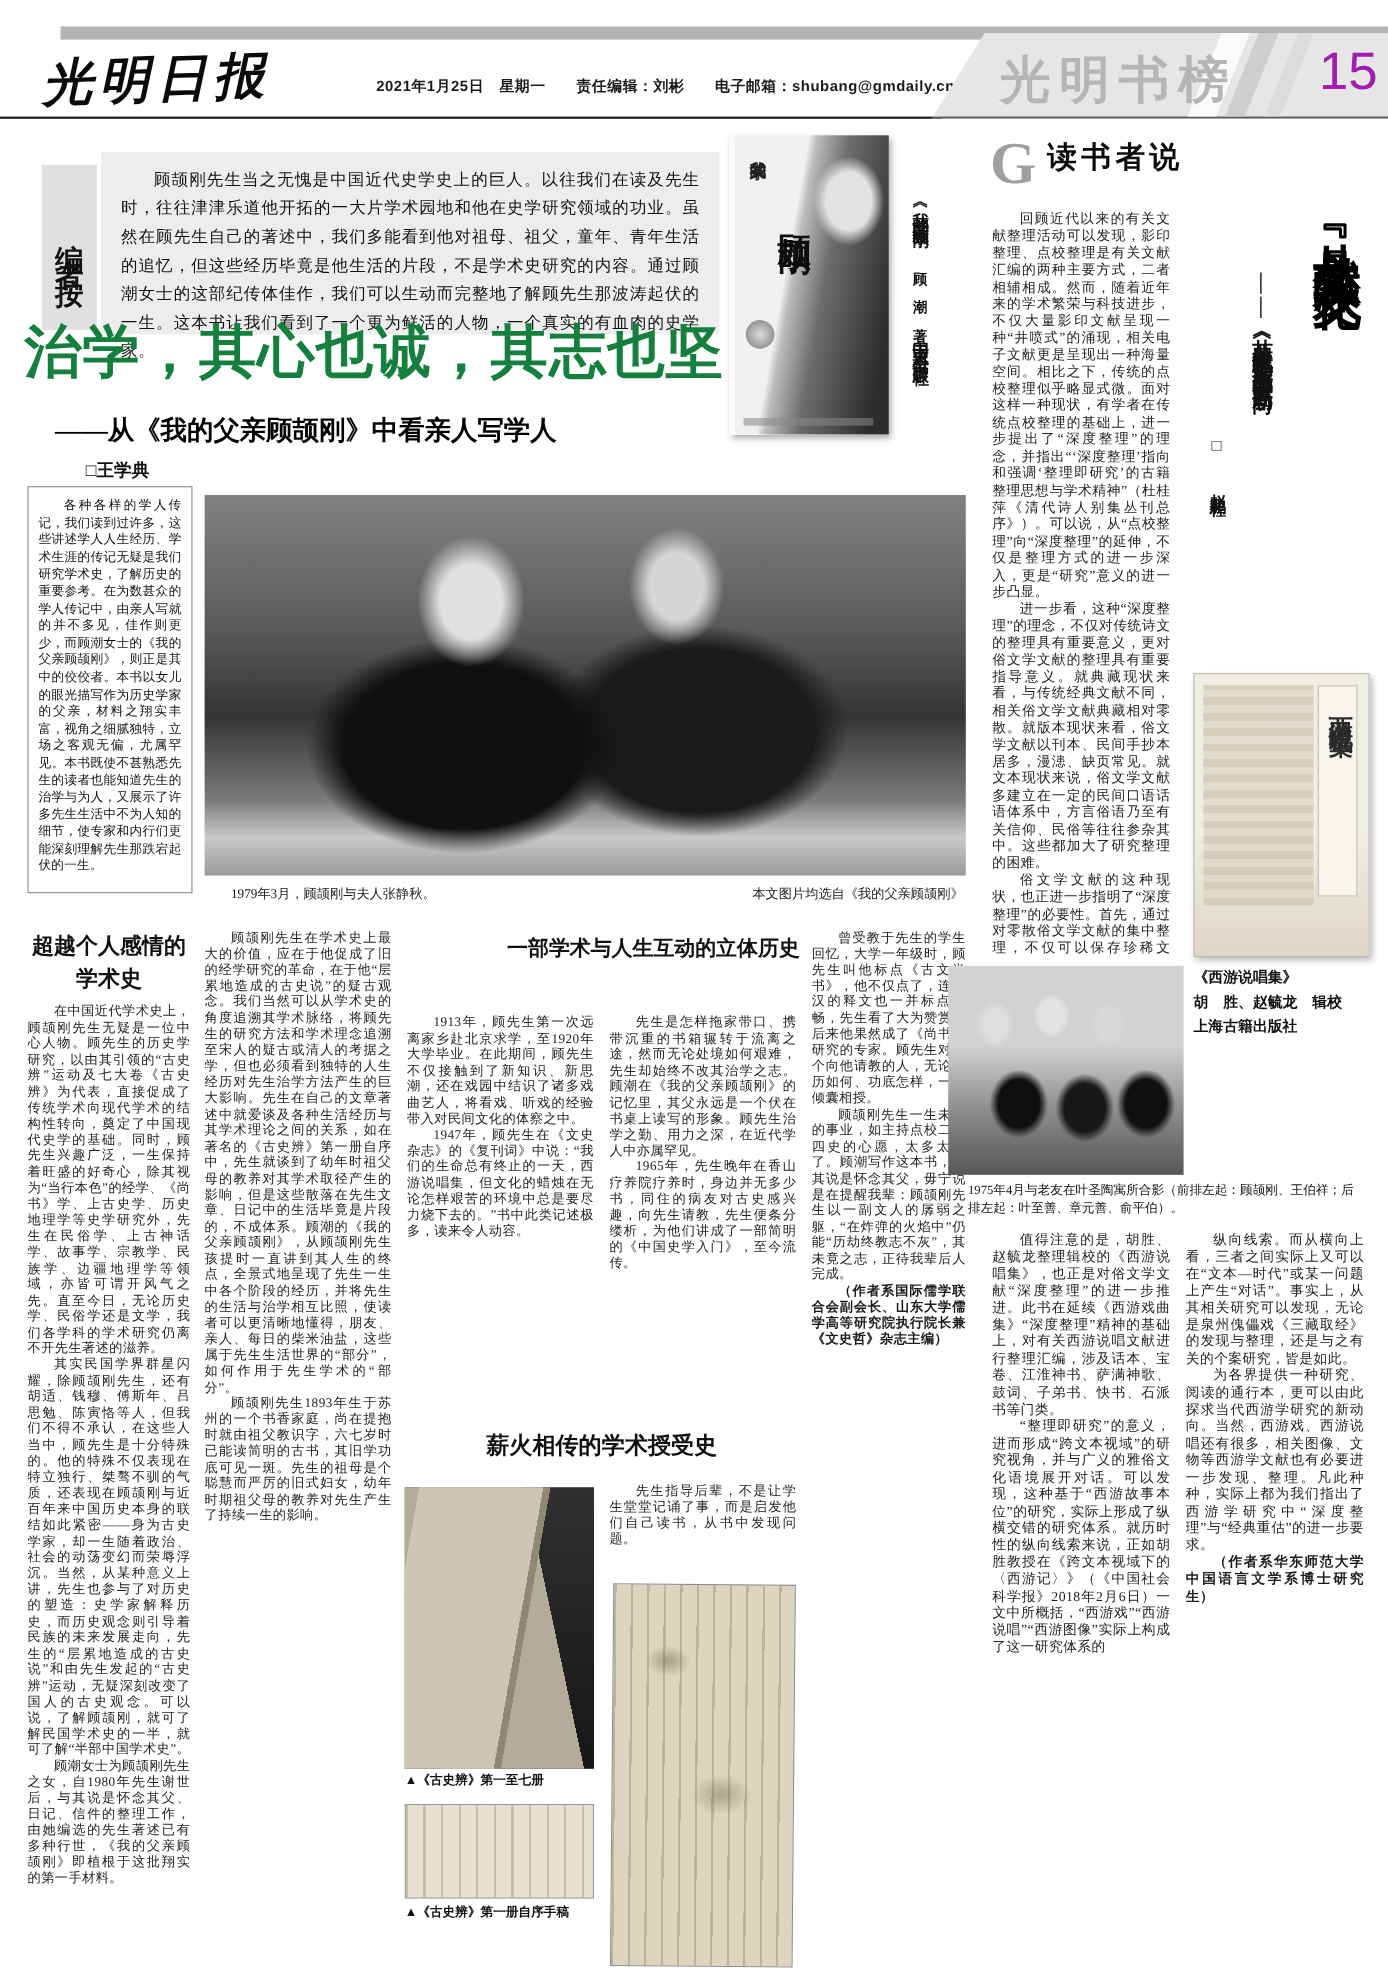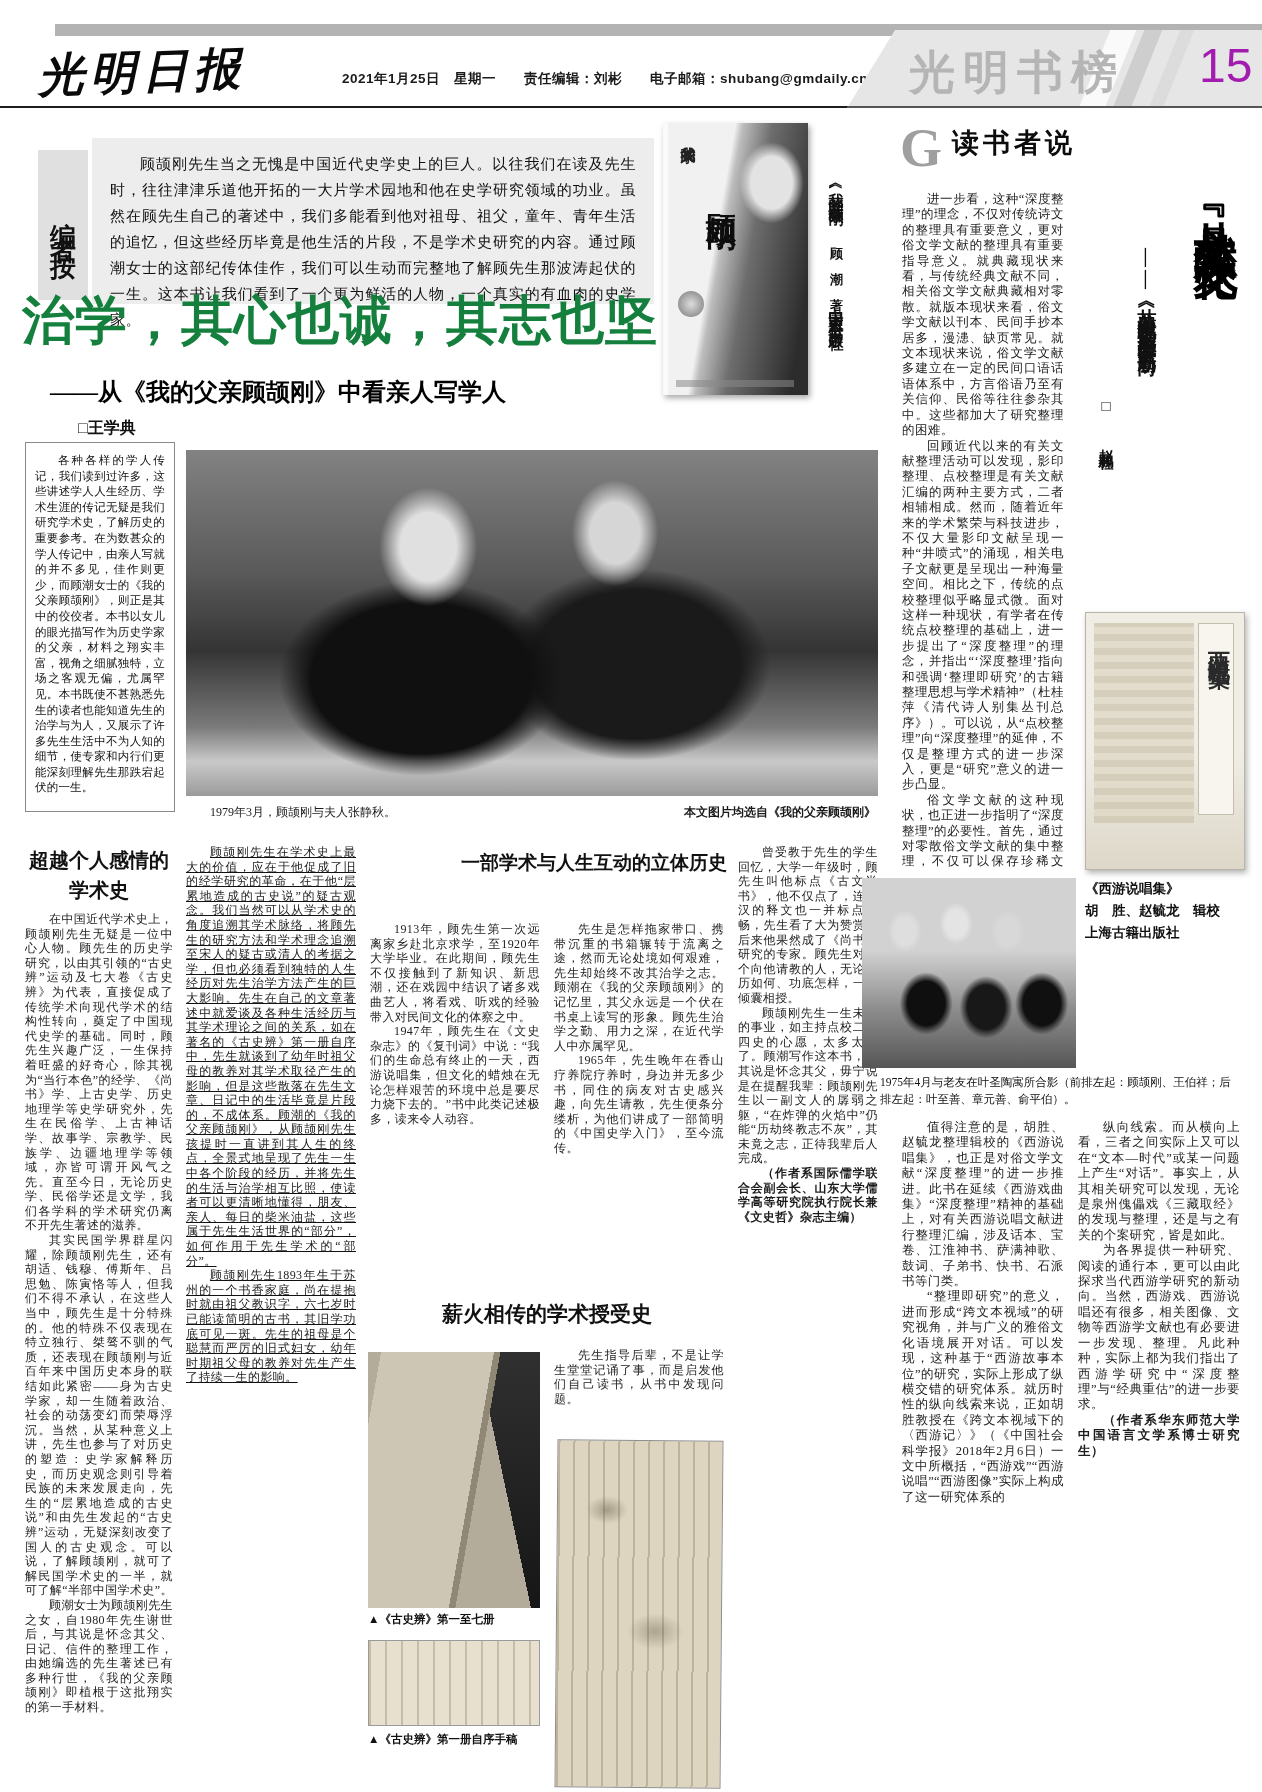--- a/index.html
+++ b/index.html
@@ -42,41 +42,41 @@
   .byline{left:30px;top:418px;font:700 16px "Liberation Serif",serif;padding-left:48px;}
   
   .photo1{left:186px;top:450px;width:692px;height:346px;background:
     radial-gradient(70px 85px at 35% 28%,#e0e0e0 0 40%,rgba(224,224,224,0) 70%),
     radial-gradient(62px 76px at 62% 24%,#d6d6d6 0 40%,rgba(214,214,214,0) 70%),
     radial-gradient(190px 130px at 34% 66%,#101010 0 58%,rgba(16,16,16,0) 75%),
     radial-gradient(180px 128px at 65% 62%,#1a1a1a 0 58%,rgba(26,26,26,0) 75%),
     linear-gradient(180deg,#828282 0%,#5a5a5a 35%,#343434 58%,#7a7a7a 80%,#c9c9c9 90%,#9b9b9b 100%);}
   .cap{font:12px/17px "Liberation Serif",serif;color:#1a1a1a;}
   .cap-row-l{left:210px;top:804px;}
-  .cap-row-r{left:560px;top:804px;width:316px;text-align:right;font-weight:700;}
+  .cap-row-r{left:560px;top:804px;width:316px;text-align:right;font-weight:400;}
   .photo2{left:862px;top:878px;width:214px;height:190px;background:
     radial-gradient(24px 30px at 20% 28%,#dedede 0 45%,rgba(0,0,0,0) 70%),
     radial-gradient(24px 30px at 44% 24%,#e4e4e4 0 45%,rgba(0,0,0,0) 70%),
     radial-gradient(24px 30px at 68% 28%,#d8d8d8 0 45%,rgba(0,0,0,0) 70%),
     radial-gradient(34px 40px at 30% 66%,#0f0f0f 0 55%,rgba(0,0,0,0) 78%),
     radial-gradient(34px 40px at 58% 68%,#181818 0 55%,rgba(0,0,0,0) 78%),
     radial-gradient(34px 40px at 84% 66%,#101010 0 55%,rgba(0,0,0,0) 78%),
     linear-gradient(180deg,#d2d2d2 0 38%,#8f8f8f 68%,#565656);}
   .cap-p2{left:880px;top:1074px;width:352px;font:11.5px/17px "Liberation Serif",serif;}
   
   .col{text-align:justify;overflow:hidden;}
   .col p{margin:0;text-indent:2em;font:12px/14.6px "Liberation Serif",serif;letter-spacing:.4px;color:#1c1c1c;}
   .col p.credit{font-weight:700;}
   .sec1head{left:25px;top:845px;width:148px;text-align:center;font:900 20px/30px "Liberation Serif",serif;}
   .sec2head{left:455px;top:852px;width:278px;text-align:center;font:900 19px/1.2 "Liberation Serif",serif;white-space:nowrap;}
   .sec3head{left:370px;top:1302px;width:354px;text-align:center;font:900 21px/1.2 "Liberation Serif",serif;}
   .leadbox{left:25px;top:442px;width:150px;height:370px;border:1px solid #8a8a8a;box-sizing:border-box;padding:10px 9px;}
   .leadbox p{margin:0;text-indent:2em;font:11.5px/15.6px "Liberation Serif",serif;text-align:justify;letter-spacing:.2px;}
   .c1{left:25px;top:912px;width:148px;height:850px;}
-  .c2{left:186px;top:845px;width:170px;height:916px;text-decoration:underline;}
+  .c2{left:186px;top:845px;width:170px;height:916px;}
   .c3{left:370px;top:922px;width:170px;height:372px;}
   .c4a{left:554px;top:922px;width:170px;height:372px;}
   .c4b{left:554px;top:1348px;width:170px;height:84px;}
   .c5{left:738px;top:845px;width:140px;height:916px;}
   
   .imgA{left:368px;top:1352px;width:172px;height:256px;background:
     linear-gradient(100deg,rgba(0,0,0,0) 0 6%,#cdc6b4 6% 58%,#8f8875 58% 61%,rgba(0,0,0,0) 61%),
     linear-gradient(78deg,rgba(0,0,0,0) 0 14%,#b4ac9b 14% 72%,rgba(0,0,0,0) 72%),
     linear-gradient(#303030,#161616);}
   .capA{left:368px;top:1612px;width:172px;font:700 11.5px/15px "Liberation Serif",serif;}
@@ -189,22 +189,22 @@
 <div class="abs imgA"></div>
 <div class="abs capA">▲《古史辨》第一至七册</div>
 <div class="abs imgB"></div>
 <div class="abs capB">▲《古史辨》第一册自序手稿</div>
 <div class="abs imgC"></div>
 
 <div class="abs glogo">
   <span class="g">G</span><span class="t">读书者说</span>
 </div>
 <div class="abs col colA">
+  <p>回顾近代以来的有关文献整理活动可以发现，影印整理、点校整理是有关文献汇编的两种主要方式，二者相辅相成。然而，随着近年来的学术繁荣与科技进步，不仅大量影印文献呈现一种“井喷式”的涌现，相关电子文献更是呈现出一种海量空间。相比之下，传统的点校整理似乎略显式微。面对这样一种现状，有学者在传统点校整理的基础上，进一步提出了“深度整理”的理念，并指出“‘深度整理’指向和强调‘整理即研究’的古籍整理思想与学术精神”（杜桂萍《清代诗人别集丛刊总序》）。可以说，从“点校整理”向“深度整理”的延伸，不仅是整理方式的进一步深入，更是“研究”意义的进一步凸显。</p>
   <p>进一步看，这种“深度整理”的理念，不仅对传统诗文的整理具有重要意义，更对俗文学文献的整理具有重要指导意义。就典藏现状来看，与传统经典文献不同，相关俗文学文献典藏相对零散。就版本现状来看，俗文学文献以刊本、民间手抄本居多，漫漶、缺页常见。就文本现状来说，俗文学文献多建立在一定的民间口语话语体系中，方言俗语乃至有关信仰、民俗等往往参杂其中。这些都加大了研究整理的困难。</p>
-  <p>回顾近代以来的有关文献整理活动可以发现，影印整理、点校整理是有关文献汇编的两种主要方式，二者相辅相成。然而，随着近年来的学术繁荣与科技进步，不仅大量影印文献呈现一种“井喷式”的涌现，相关电子文献更是呈现出一种海量空间。相比之下，传统的点校整理似乎略显式微。面对这样一种现状，有学者在传统点校整理的基础上，进一步提出了“深度整理”的理念，并指出“‘深度整理’指向和强调‘整理即研究’的古籍整理思想与学术精神”（杜桂萍《清代诗人别集丛刊总序》）。可以说，从“点校整理”向“深度整理”的延伸，不仅是整理方式的进一步深入，更是“研究”意义的进一步凸显。</p>
   <p>俗文学文献的这种现状，也正进一步指明了“深度整理”的必要性。首先，通过对零散俗文学文献的集中整理，不仅可以保存珍稀文献，更可以进一步深入到相关专题研究中。其次，不仅可以为学术界提供通行的研究参考，更为文献的再传播提供一个载体。再者，就俗文学文献的文本现状来说，俗文学文本中的方言、俗语，有关信仰、民俗等特殊性一方面造成了研究整理的困难，一方面也往往蕴含着珍贵的文化“孑遗”，对这些文本的集中搜集整理，往往可以带动相关研究的进一步深入。</p>
 </div>
 <div class="abs v vh-title">从『文献』深入『文化』</div>
 <div class="abs v vh-deck">——从《西游说唱集》把脉西游学研究新动向</div>
 <div class="abs v vh-byline">□　赵鹏程</div>
 
 <div class="abs book2">
   <div class="art"></div>
   <div class="slip"><span>西游说唱集</span></div>
 </div>

